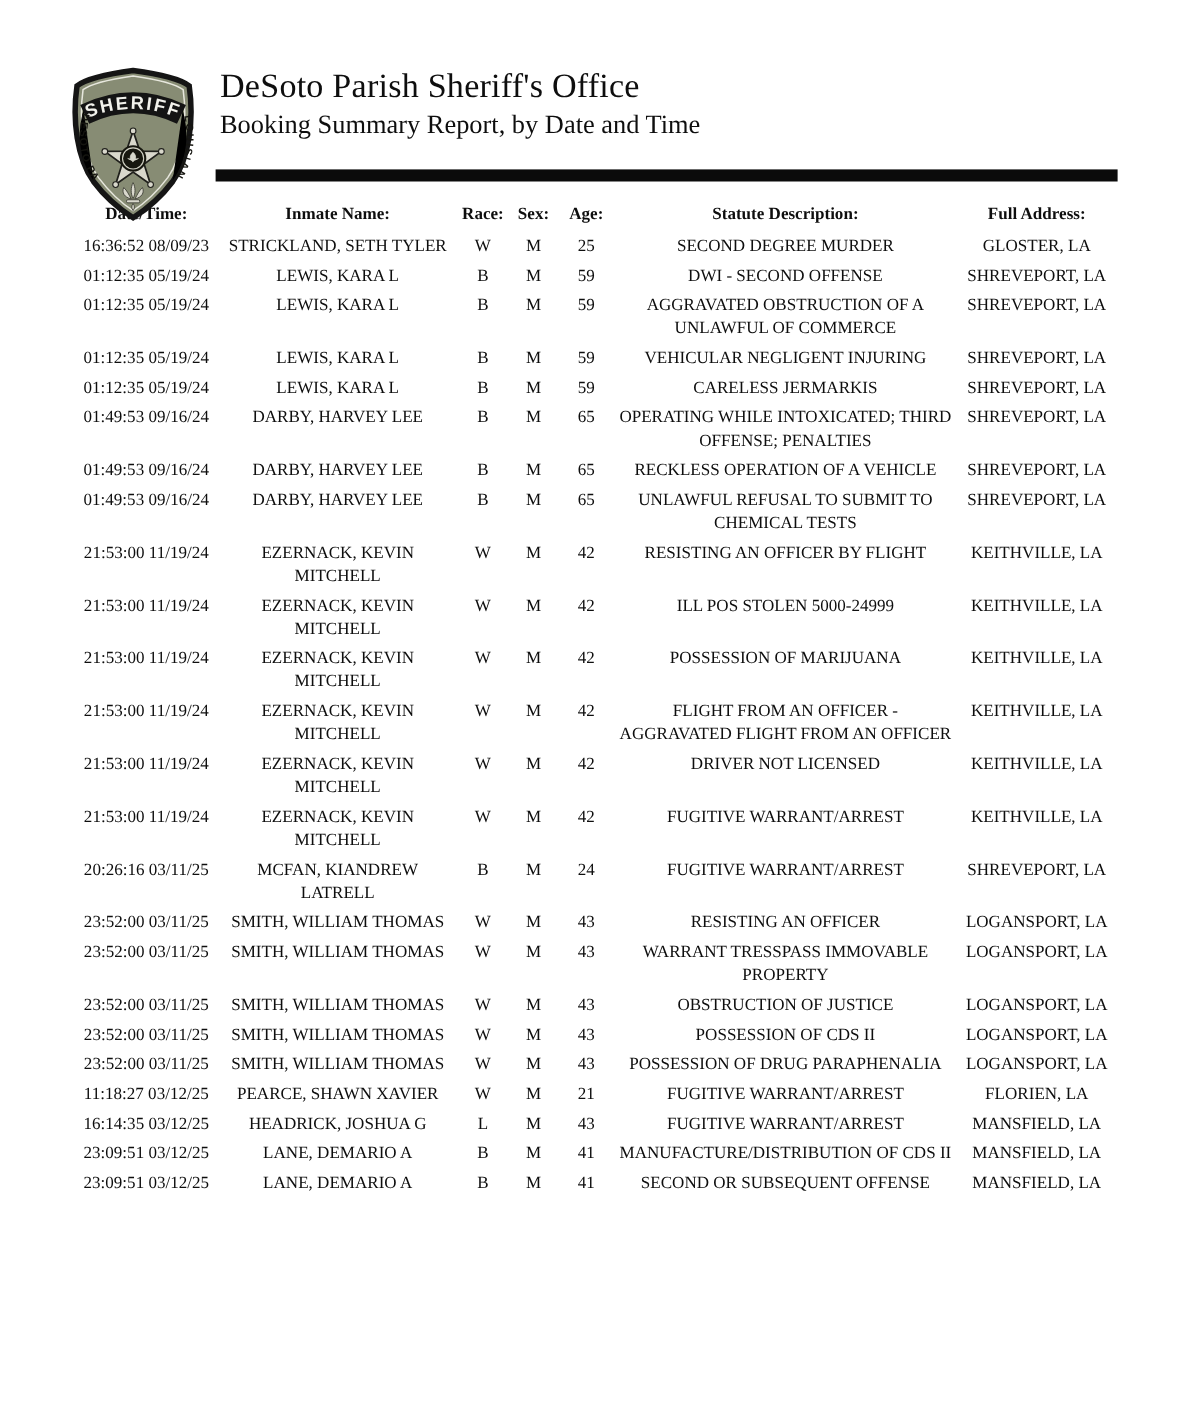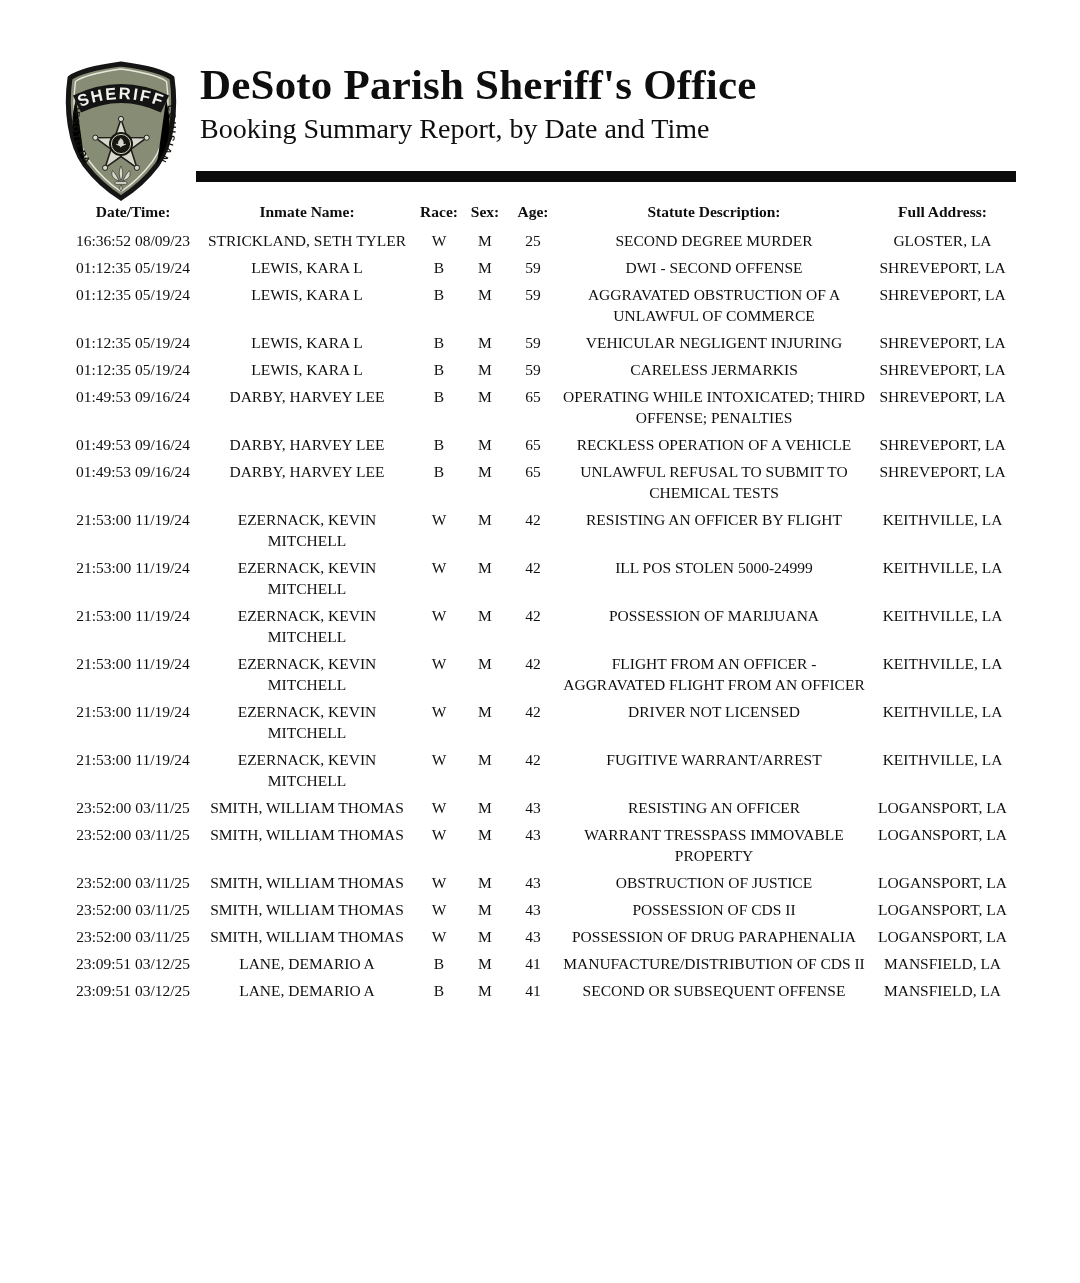--- a/index.html
+++ b/index.html
@@ -18,27 +18,27 @@
     position: absolute;
     left: 55px;
     top: 60px;
     width: 132px;
     height: 142px;
   }
   .titles {
     padding: 62px 20px 0 200px;
   }
   .title {
-    font-size: 43px;
-    font-weight: bold;
+    font-size: 31px;
+    font-weight: normal;
     line-height: 1.05;
     letter-spacing: 0.2px;
   }
   .subtitle {
-    font-size: 28px;
+    font-size: 24px;
     margin-top: 7px;
     line-height: 1.05;
   }
   .divider {
     margin: 27px 0 0 196px;
     width: 820px;
     height: 11px;
     background: #0b0b0b;
   }
 
@@ -277,20 +277,30 @@
           <td>21:53:00 11/19/24</td>
           <td>EZERNACK, KEVIN
 MITCHELL</td>
           <td>W</td>
           <td>M</td>
           <td>42</td>
           <td>FUGITIVE WARRANT/ARREST</td>
           <td>KEITHVILLE, LA</td>
         </tr>
         <tr>
+          <td>20:26:16 03/11/25</td>
+          <td>MCFAN, KIANDREW
+LATRELL</td>
+          <td>B</td>
+          <td>M</td>
+          <td>24</td>
+          <td>FUGITIVE WARRANT/ARREST</td>
+          <td>SHREVEPORT, LA</td>
+        </tr>
+        <tr>
           <td>23:52:00 03/11/25</td>
           <td>SMITH, WILLIAM THOMAS</td>
           <td>W</td>
           <td>M</td>
           <td>43</td>
           <td>RESISTING AN OFFICER</td>
           <td>LOGANSPORT, LA</td>
         </tr>
         <tr>
           <td>23:52:00 03/11/25</td>
@@ -321,20 +331,38 @@
           <td>LOGANSPORT, LA</td>
         </tr>
         <tr>
           <td>23:52:00 03/11/25</td>
           <td>SMITH, WILLIAM THOMAS</td>
           <td>W</td>
           <td>M</td>
           <td>43</td>
           <td>POSSESSION OF DRUG PARAPHENALIA</td>
           <td>LOGANSPORT, LA</td>
+        </tr>
+        <tr>
+          <td>11:18:27 03/12/25</td>
+          <td>PEARCE, SHAWN XAVIER</td>
+          <td>W</td>
+          <td>M</td>
+          <td>21</td>
+          <td>FUGITIVE WARRANT/ARREST</td>
+          <td>FLORIEN, LA</td>
+        </tr>
+        <tr>
+          <td>16:14:35 03/12/25</td>
+          <td>HEADRICK, JOSHUA G</td>
+          <td>L</td>
+          <td>M</td>
+          <td>43</td>
+          <td>FUGITIVE WARRANT/ARREST</td>
+          <td>MANSFIELD, LA</td>
         </tr>
         <tr>
           <td>23:09:51 03/12/25</td>
           <td>LANE, DEMARIO A</td>
           <td>B</td>
           <td>M</td>
           <td>41</td>
           <td>MANUFACTURE/DISTRIBUTION OF CDS II</td>
           <td>MANSFIELD, LA</td>
         </tr>

